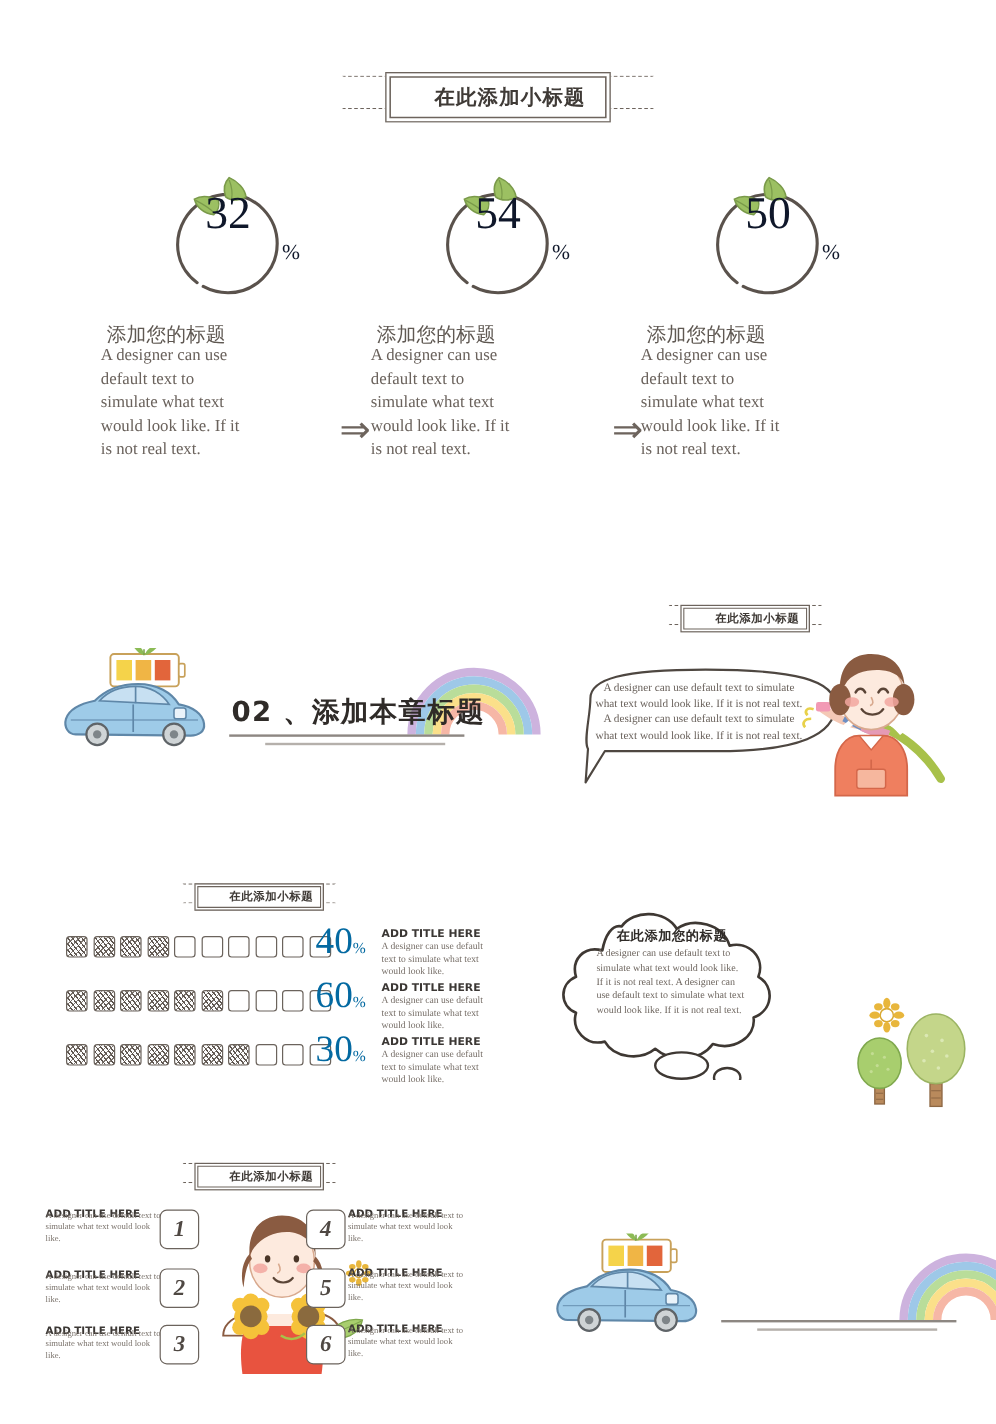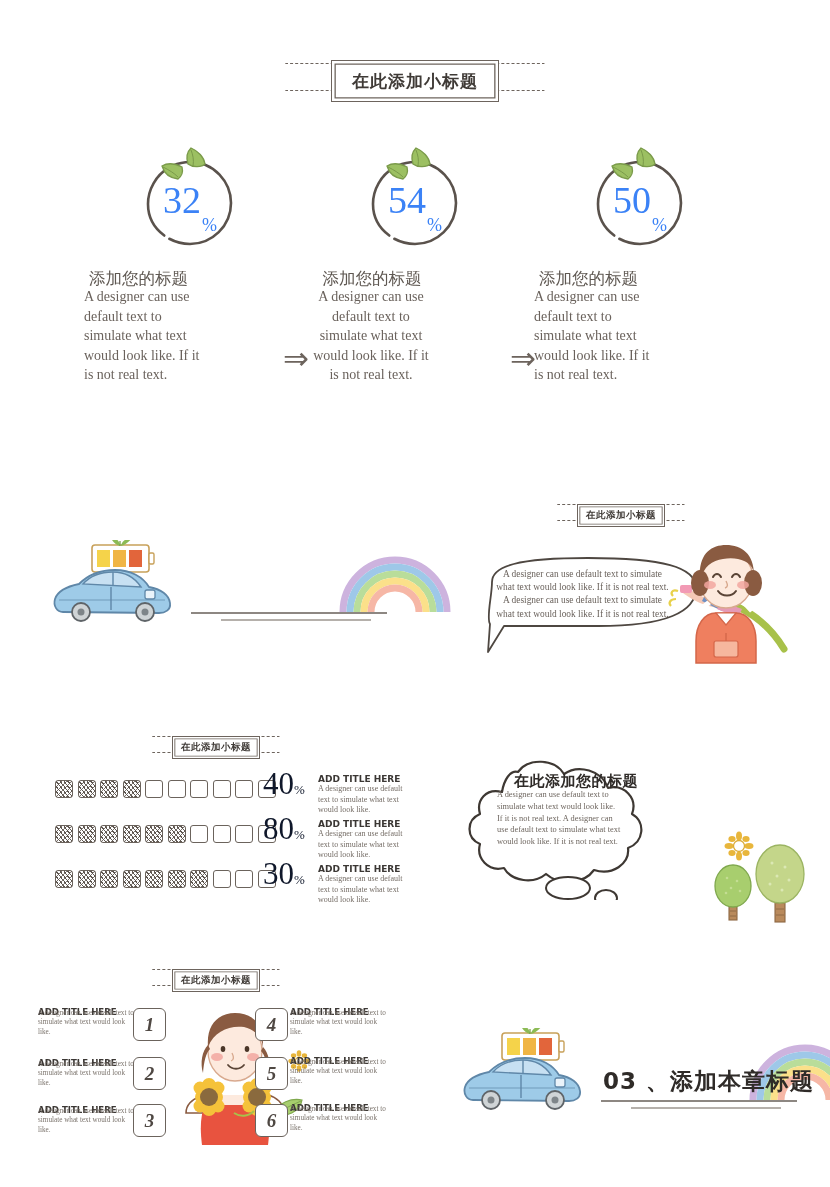--- a/index.html
+++ b/index.html
@@ -9,21 +9,21 @@
   }
   .stage{position:absolute;left:0;top:0;width:830px;height:1187px;}
   .abs{position:absolute;}
 
   
   .ribbon{position:absolute;display:flex;align-items:center;justify-content:center;}
   .ribbon .plate{
     position:relative;z-index:3;background:#fff;border:1.4px solid #6d645d;
     box-shadow:inset 0 0 0 2.5px #fff, inset 0 0 0 3.8px #6d645d;
     display:flex;align-items:center;justify-content:center;
-    font-weight:bold;color:#3f3a36;letter-spacing:1px;white-space:nowrap;
+    font-weight:bold;color:#3f3a36;letter-spacing:1px;white-space:nowrap;padding-left:20px;
   }
   .ribbon .wing{
     position:absolute;z-index:1;background:#fff;border:1.3px solid #6d645d;
     border-style:dashed solid dashed solid;
   }
 
   
   .ribbon-big{left:285px;top:55px;width:260px;height:52px;}
   .ribbon-big .plate{width:166px;height:40px;font-size:17px;}
   .ribbon-big .wing{width:62px;height:26px;top:8px;}
@@ -45,21 +45,21 @@
   .ribbon-sm .foldL{left:24px;}
   .ribbon-sm .foldR{right:24px;}
 
   
   .apple-row{position:absolute;left:0;top:140px;width:830px;height:290px;}
   .apple-col{position:absolute;width:230px;}
   .apple-wrap{position:relative;width:120px;height:120px;margin:0 auto;}
   .apple-pct{
     position:absolute;left:0;top:0;width:120px;height:120px;
     display:flex;align-items:center;justify-content:center;
-    font-family:"Liberation Serif",serif;font-size:38px;color:#3b82f6;
+    font-family:"Liberation Serif",serif;font-size:38px;color:#0f172a;flex-direction:column;
   }
   .apple-pct .sym{font-size:18px;align-self:flex-end;margin-bottom:24px;margin-left:1px;}
   .arrow{position:absolute;top:200px;font-size:31px;color:#6d645d;
     font-family:"DejaVu Sans",sans-serif;}
   .a-title{
     font-family:Liberation Serif, serif;font-size:16.5px;color:#5f5852;
     line-height:21px;width:116px;margin:8px 0 16px 14px;
   }
   .a-body{
     font-family:"Liberation Serif",serif;font-size:14px;color:#6a625c;
@@ -85,30 +85,30 @@
   .pb-row{position:absolute;height:44px;}
   .pb-squares{position:absolute;left:0;top:2px;display:flex;gap:4.5px;}
   .sq{width:16px;height:16px;border:1.3px solid #6b635c;border-radius:3px;background:#fff;}
   .sq.on{
     background-color:#fdfdfd;
     background-image:
       repeating-linear-gradient(52deg,#5d554f 0 1px,transparent 1px 3.1px),
       repeating-linear-gradient(-46deg,#7d756e 0 .8px,transparent .8px 3.6px);
   }
   .pb-pct{position:absolute;left:208px;top:-12px;font-family:"Liberation Serif",serif;
-    font-size:31px;color:#0f172a;}
+    font-size:31px;color:#0369a1;}
   .pb-pct .sym{font-size:13px;}
   .pb-title{position:absolute;left:263px;top:-4px;font-family:"DejaVu Sans",sans-serif;
     font-weight:bold;font-size:9px;color:#3b3734;line-height:11.5px;width:90px;}
   .pb-body{position:absolute;left:263px;top:6px;font-family:"Liberation Serif",serif;
     font-size:8px;color:#756d66;line-height:10.5px;width:92px;}
 
   
   .cloud-title{position:absolute;font-family:Liberation Serif, serif;font-weight:bold;
-    font-size:15px;color:#2f2b28;letter-spacing:.5px;}
+    font-size:11px;color:#2f2b28;letter-spacing:.5px;}
   .cloud-body{position:absolute;font-family:"Liberation Serif",serif;font-size:8.4px;
     color:#6e665f;line-height:11.8px;width:125px;}
 
   
   .nbox{position:absolute;width:31px;height:31px;border:1.3px solid #6b635c;border-radius:6px;
     background:#fff;display:flex;align-items:center;justify-content:center;
     font-family:"Liberation Serif",serif;font-size:19px;color:#4f4843;
     font-style:italic;font-weight:bold;}
   .nitem{position:absolute;width:98px;}
   .nitem .nt{font-family:"DejaVu Sans",sans-serif;font-weight:bold;font-size:8.6px;
@@ -144,21 +144,21 @@
           <span>32</span>
             <span class="sym">%</span>
         </div>
       </div>
       <div class="a-title">添加您的标题</div>
       <div class="a-body">A designer can use default text to simulate what text would look like. If it is not real text.</div>
     </div>
 
     <div class="arrow" style="left:283px;">⇒</div>
 
-    <div class="apple-col" style="left:300px;top:0;text-align:center;">
+    <div class="apple-col" style="left:300px;top:0;">
       <div class="apple-wrap">
         <svg width="120" height="120" viewBox="0 0 120 120">
           <path d="M60 22 C84 22 101 42 101 63 C101 86 82 104 60 104 C38 104 18 87 18 64 C18 42 36 22 60 22 Z" fill="none" stroke="#5a524c" stroke-width="2.6" stroke-linecap="round" stroke-dasharray="150 6 80 5 40"></path>
           <path d="M58 24 C56 18 57 12 61 8 C68 11 74 17 75 24 C72 27 63 28 58 24 Z" fill="#9cc062" stroke="#7a9a4a" stroke-width="1.3"></path>
           <path d="M61 10 C63 15 64 20 63 26" stroke="#7a9a4a" stroke-width="1" fill="none"></path>
           <path d="M52 27 C44 23 37 23 32 26 C34 33 40 38 48 39 C52 36 53 31 52 27 Z" fill="#9cc062" stroke="#7a9a4a" stroke-width="1.3"></path>
           <path d="M33 27 C39 30 44 33 48 37" stroke="#7a9a4a" stroke-width="1" fill="none"></path>
         </svg>
         <div class="apple-pct">
           <span>54</span>
@@ -213,20 +213,21 @@
       <path d="M68 32 L68 46" stroke="#5f87a8" stroke-width="1.4"></path>
       <path d="M14 60 L120 60" stroke="#5f87a8" stroke-width="1.2" opacity=".7"></path>
       <path d="M66 47 L66 70" stroke="#5f87a8" stroke-width="1.4"></path>
       <rect x="100" y="50" width="10" height="9" rx="2" fill="#eaf3fa" stroke="#5f87a8" stroke-width="1.3"></rect>
       <circle cx="36" cy="72" r="9" fill="#cfd4d6" stroke="#5f6468" stroke-width="1.8"></circle>
       <circle cx="36" cy="72" r="3.5" fill="#7e8589"></circle>
       <circle cx="100" cy="72" r="9" fill="#cfd4d6" stroke="#5f6468" stroke-width="1.8"></circle>
       <circle cx="100" cy="72" r="3.5" fill="#7e8589"></circle>
     </svg>
 
+    <div class="ch-title">02 、添加本章标题</div>
     <div class="ch-underline"></div>
     <div class="ch-underline2"></div>
   </div>
 
   <div class="ribbon ribbon-sm" style="left:557px;top:500px;">
     <div class="wing wingL"></div>
     <div class="wing wingR"></div>
     <div class="fold foldL"></div>
     <div class="fold foldR"></div>
     <div class="plate">在此添加小标题</div>
@@ -297,21 +298,21 @@
           <div class="sq on"></div>
           <div class="sq on"></div>
           <div class="sq on"></div>
           <div class="sq on"></div>
           <div class="sq"></div>
           <div class="sq"></div>
           <div class="sq"></div>
           <div class="sq"></div>
         </div>
       <div class="pb-pct">
-        <span>80</span><span class="sym">%</span>
+        <span>60</span><span class="sym">%</span>
       </div>
       <div class="pb-title">ADD TITLE HERE</div>
       <div class="pb-body">A designer can use default text to simulate what text would look like.</div>
     </div>
     <div class="pb-row" style="top:90px;">
       <div class="pb-squares">
           <div class="sq on"></div>
           <div class="sq on"></div>
           <div class="sq on"></div>
           <div class="sq on"></div>
@@ -523,18 +524,17 @@
       <path d="M68 32 L68 46" stroke="#5f87a8" stroke-width="1.4"></path>
       <path d="M14 60 L120 60" stroke="#5f87a8" stroke-width="1.2" opacity=".7"></path>
       <path d="M66 47 L66 70" stroke="#5f87a8" stroke-width="1.4"></path>
       <rect x="100" y="50" width="10" height="9" rx="2" fill="#eaf3fa" stroke="#5f87a8" stroke-width="1.3"></rect>
       <circle cx="36" cy="72" r="9" fill="#cfd4d6" stroke="#5f6468" stroke-width="1.8"></circle>
       <circle cx="36" cy="72" r="3.5" fill="#7e8589"></circle>
       <circle cx="100" cy="72" r="9" fill="#cfd4d6" stroke="#5f6468" stroke-width="1.8"></circle>
       <circle cx="100" cy="72" r="3.5" fill="#7e8589"></circle>
     </svg>
 
-    <div class="ch-title">03 、添加本章标题</div>
     <div class="ch-underline"></div>
     <div class="ch-underline2"></div>
   </div>
 
 </div>
 
 </body></html>

